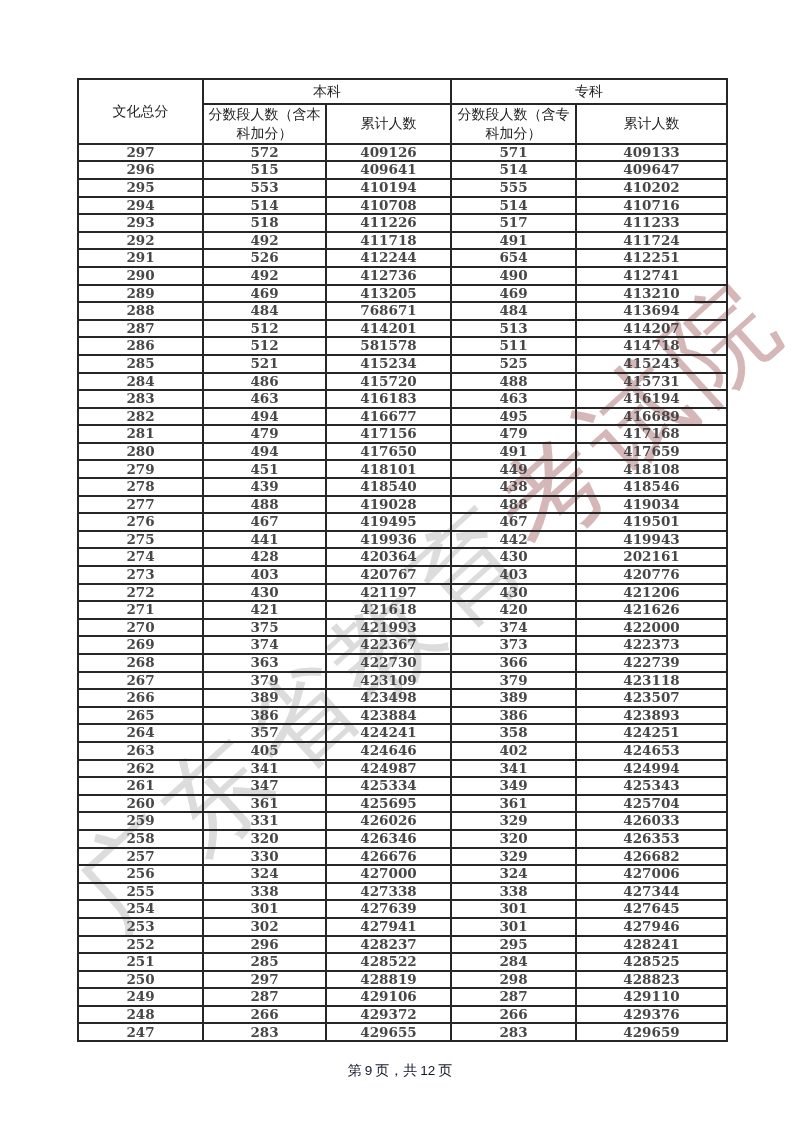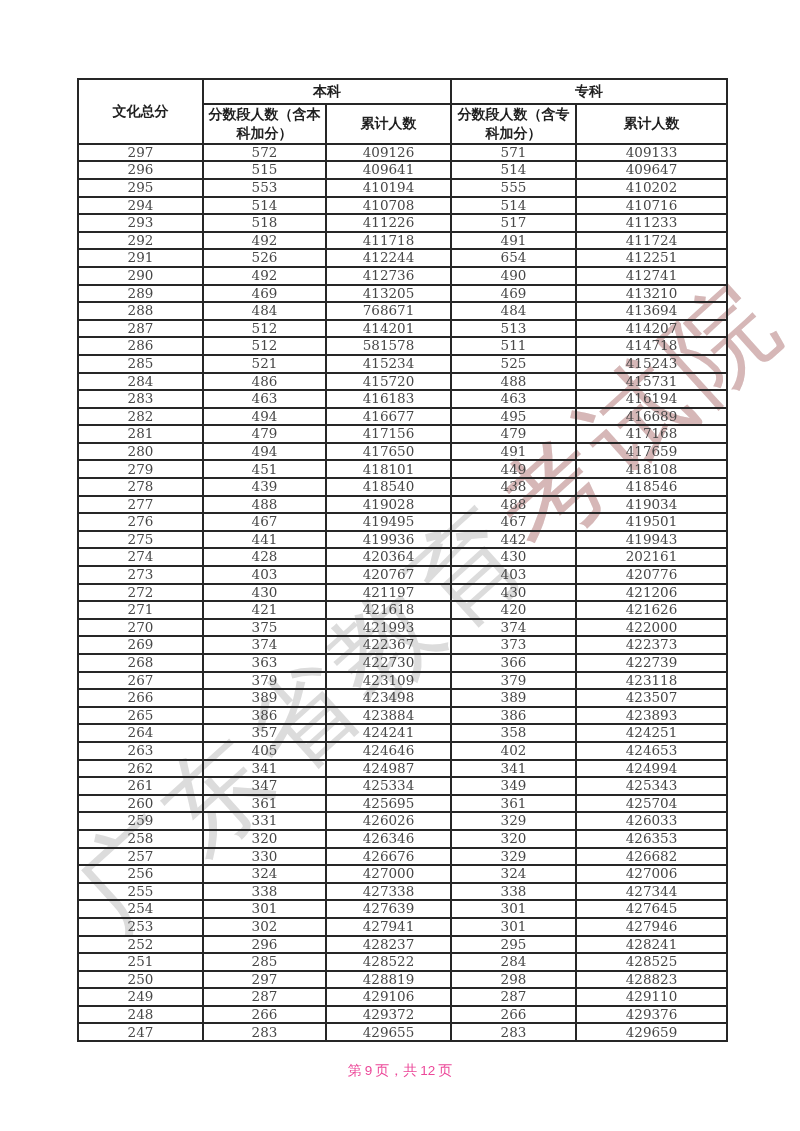--- a/index.html
+++ b/index.html
@@ -57,45 +57,45 @@
   table.score-table td {
     border: 2px solid #262626;
     text-align: center;
     vertical-align: middle;
     padding: 0;
     background: transparent;
     overflow: hidden;
   }
   table.score-table th {
     font-family: "Liberation Sans", sans-serif;
-    font-weight: bold;
+    font-weight: normal;
     font-size: 14px;
     color: #1f1f1f;
     line-height: 1.35;
   }
   tr.head-row-1 { height: 25px; }
   tr.head-row-2 { height: 31px; }
   th.seg-header { padding: 0 4px; }
-  table.score-table tbody tr { height: 17.6px; }
+  table.score-table tbody tr { height: 17.6px; font-weight: bold; }
   table.score-table tbody td {
     font-family: "DejaVu Serif", "Liberation Serif", serif;
     font-size: 13.5px;
     color: #474747;
     line-height: 1;
   }
   
   .footer {
     position: absolute;
     top: 1062px;
     left: 0;
     width: 100%;
     text-align: center;
     font-family: "DejaVu Serif", "Liberation Serif", serif;
     font-size: 14px;
-    color: #ec4899;
+    color: #0f172a;
     z-index: 1;
   }
   .footer .num {
     font-family: "Liberation Sans", sans-serif;
     font-size: 13.5px;
     margin: 0 3px;
   }
 </style>
 </head>
 <body>

